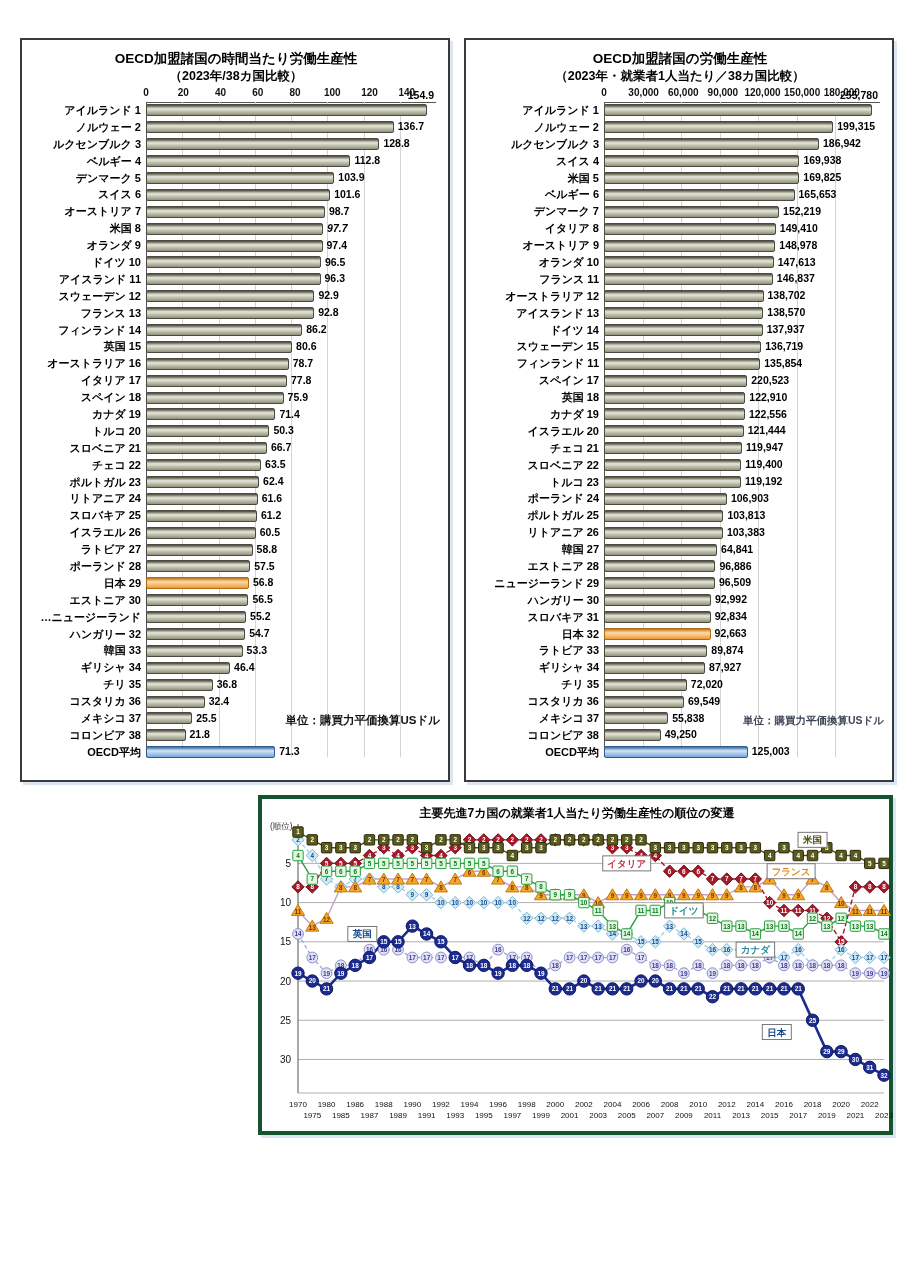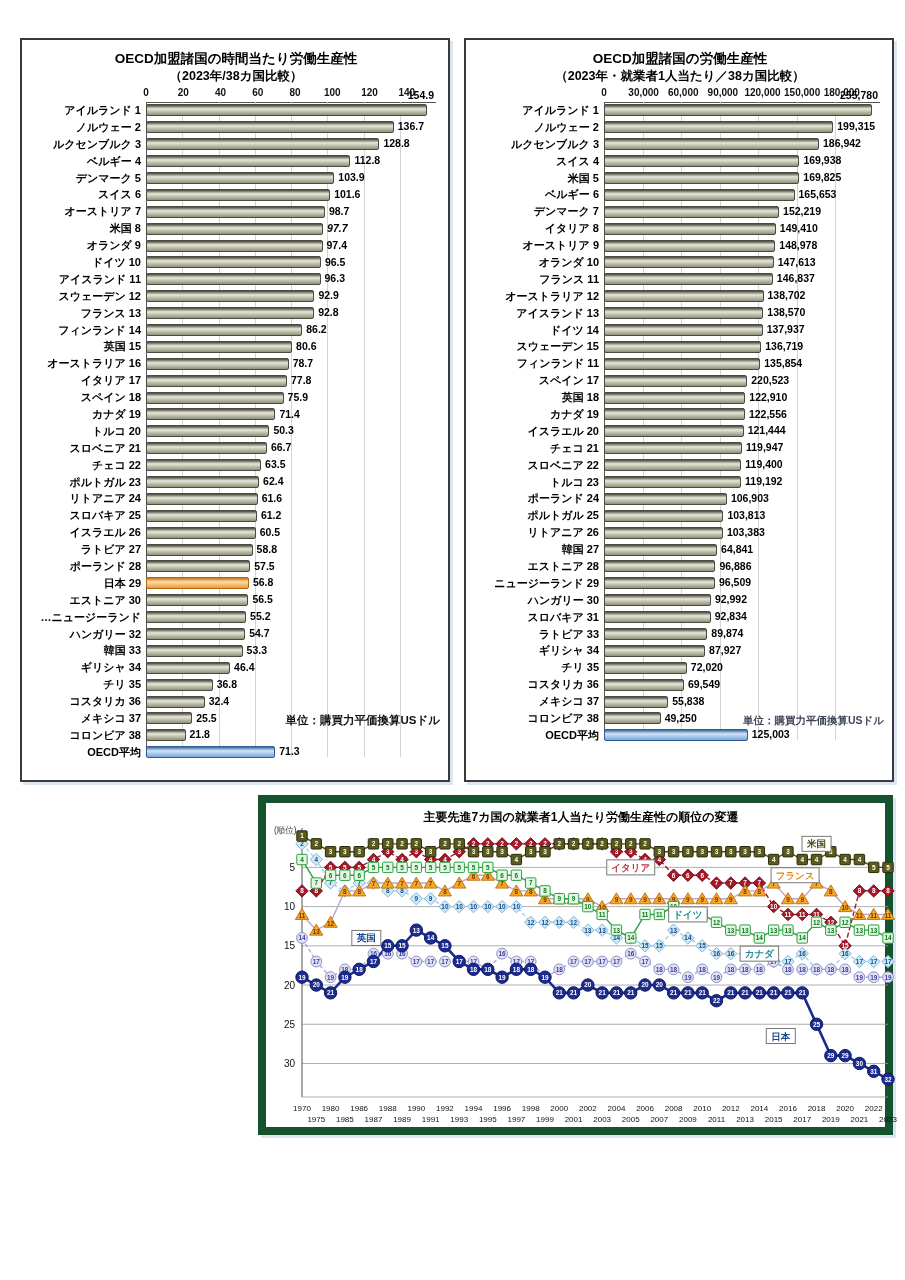--- a/index.html
+++ b/index.html
@@ -24,21 +24,21 @@
   .bc-row { display:flex; align-items:center; height:16.9px; position:relative; }
   .bc-label { font-size:11px; font-weight:bold; color:#000; text-align:right; padding-right:5px; white-space:nowrap; }
   .bc-plot { position:relative; flex:1; height:16.9px; }
   .bc-bar { position:absolute; left:0; top:2.4px; height:12px; border-radius:2px; }
   .bc-val { position:absolute; top:1.5px; font-size:10.5px; font-weight:bold; color:#000; white-space:nowrap; }
   .bc-val.clip { right:2px; top:-13px; }
   .bc-unit { position:absolute; font-weight:bold; white-space:nowrap; }
   #chart1 .bc-unit { right:8px; bottom:52px; font-size:11.5px; color:#111; }
   #chart2 .bc-unit { right:8px; bottom:52px; font-size:10.5px; color:#3f4656; }
 
-  #chart3 { left:258px; top:795px; width:635px; height:340px; border:8px solid #14532d; box-shadow:3px 3px 0 #dce6f2; }
+  #chart3 { left:258px; top:795px; width:635px; height:340px; border:4px solid #14532d; box-shadow:3px 3px 0 #dce6f2; }
   #chart3 svg { display:block; }
 </style>
 </head>
 <body>
 
 <div class="page">
 
   <section class="panel bar-panel" id="chart1">
     <div class="bc-title">OECD加盟諸国の時間当たり労働生産性</div>
     <div class="bc-subtitle">（2023年/38カ国比較）</div>
@@ -575,20 +575,27 @@
             <div class="bc-plot" style="margin-right: 8px;">
               <div class="bc-bar" style="width: 38.7467%; background: linear-gradient(rgb(69, 69, 58) 0%, rgb(232, 232, 218) 38%, rgb(144, 144, 122) 100%); border: 1px solid rgb(74, 74, 62);"></div>
               <span class="bc-val" style="left: calc(38.7467% + 4px);">92,992</span>
             </div>
           </div>
           <div class="bc-row">
             <div class="bc-label" style="width: 132px;">スロバキア 31</div>
             <div class="bc-plot" style="margin-right: 8px;">
               <div class="bc-bar" style="width: 38.6808%; background: linear-gradient(rgb(69, 69, 58) 0%, rgb(232, 232, 218) 38%, rgb(144, 144, 122) 100%); border: 1px solid rgb(74, 74, 62);"></div>
               <span class="bc-val" style="left: calc(38.6808% + 4px);">92,834</span>
+            </div>
+          </div>
+          <div class="bc-row">
+            <div class="bc-label" style="width: 132px;">日本 32</div>
+            <div class="bc-plot" style="margin-right: 8px;">
+              <div class="bc-bar" style="width: 38.6096%; background: linear-gradient(rgb(196, 112, 15) 0%, rgb(252, 220, 168) 38%, rgb(240, 154, 56) 100%); border: 1px solid rgb(176, 106, 16);"></div>
+              <span class="bc-val" style="left: calc(38.6096% + 4px);">92,663</span>
             </div>
           </div>
           <div class="bc-row">
             <div class="bc-label" style="width: 132px;">ラトビア 33</div>
             <div class="bc-plot" style="margin-right: 8px;">
               <div class="bc-bar" style="width: 37.4475%; background: linear-gradient(rgb(69, 69, 58) 0%, rgb(232, 232, 218) 38%, rgb(144, 144, 122) 100%); border: 1px solid rgb(74, 74, 62);"></div>
               <span class="bc-val" style="left: calc(37.4475% + 4px);">89,874</span>
             </div>
           </div>
           <div class="bc-row">

